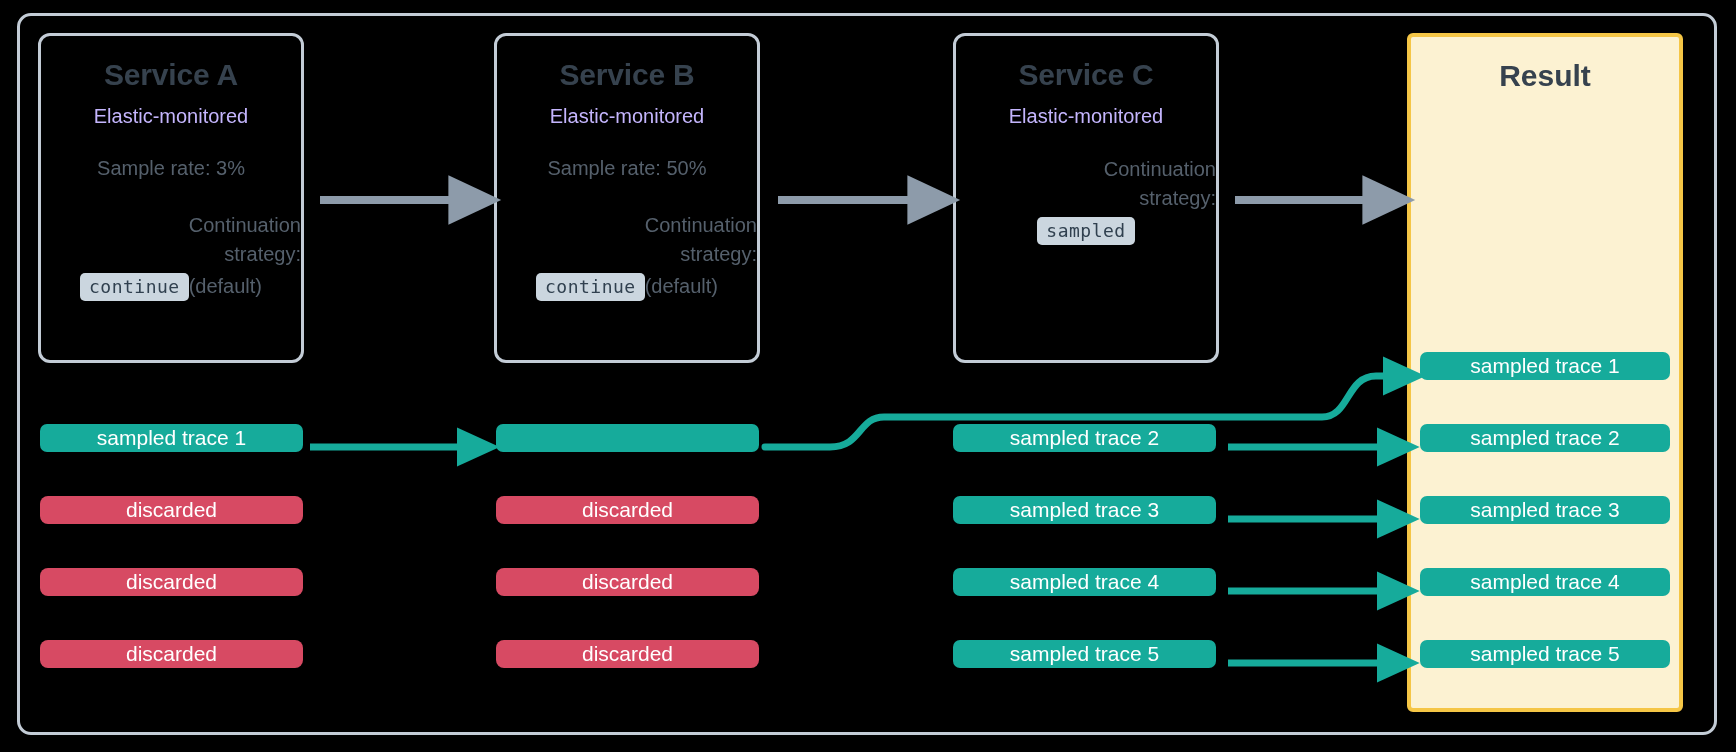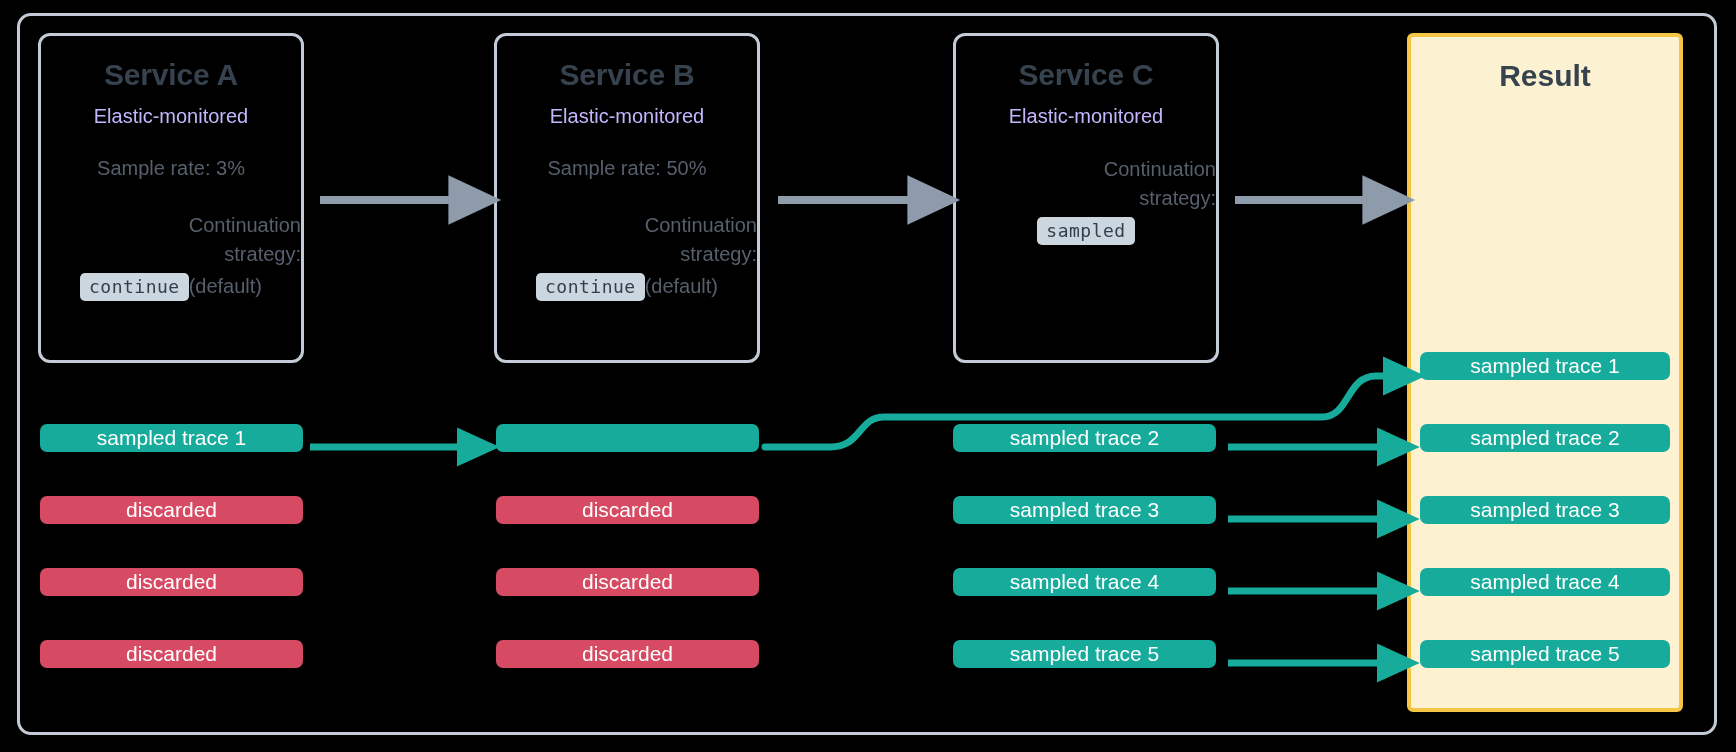--- a/index.html
+++ b/index.html
@@ -125,21 +125,21 @@
     height: 28px;
     border-radius: 7px;
     color: #ffffff;
     font-size: 21px;
     display: flex;
     align-items: center;
     justify-content: center;
     box-sizing: border-box;
   }
   .pill.sampled { background: #16ab9b; }
-  .pill.discarded { background: #d74a63; }
+  .pill.discarded { background: #d74a63; border-radius: 8px; }
 
   
   .col-a { left: 40px;  width: 263px; }
   .col-b { left: 496px; width: 263px; }
   .col-c { left: 953px; width: 263px; }
   .col-r { left: 1420px; width: 250px; }
 
   
   .row-1 { top: 424px; }
   .row-2 { top: 496px; }

